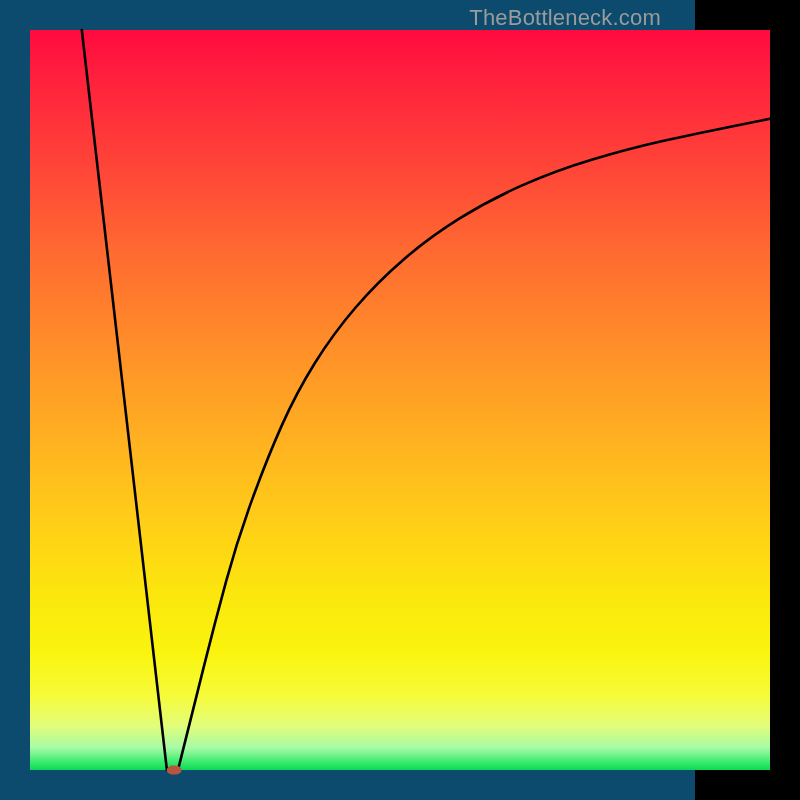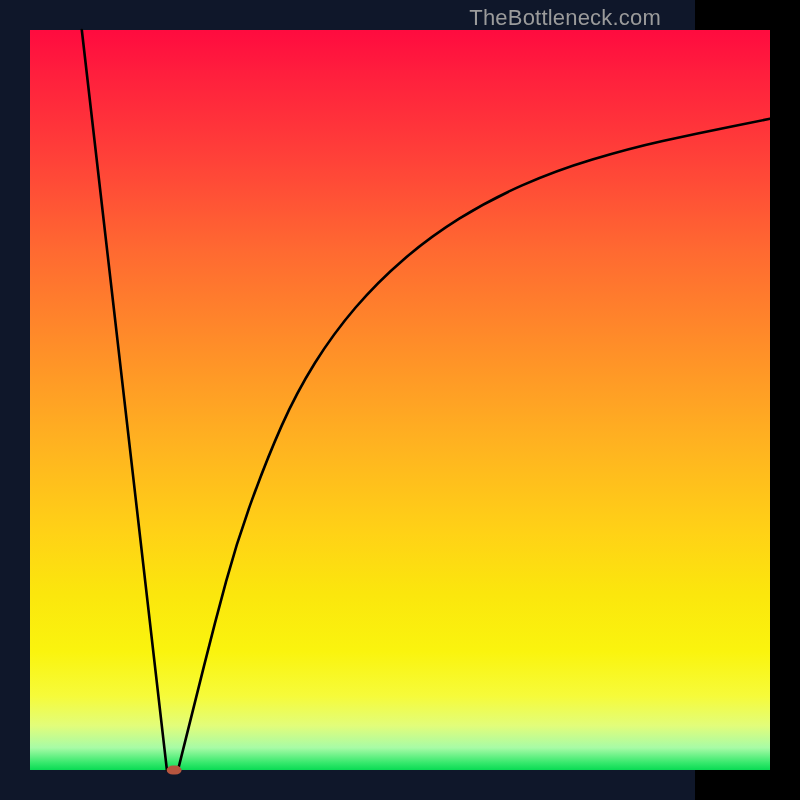--- a/index.html
+++ b/index.html
@@ -10,21 +10,21 @@
     overflow: hidden;
     background: #000;
     font-family: Arial, Helvetica, sans-serif;
   }
   .frame {
     position: absolute;
     top: 0;
     left: 0;
     width: 695px;
     height: 800px;
-    background: #0f172a;
+    background: #0c4a6e;
   }
   .plot {
     position: absolute;
     top: 30px;
     left: 30px;
     width: 740px;
     height: 740px;
     background: linear-gradient(to bottom,
       #ff0b3f 0%,
       #ff1f3d 6%,

